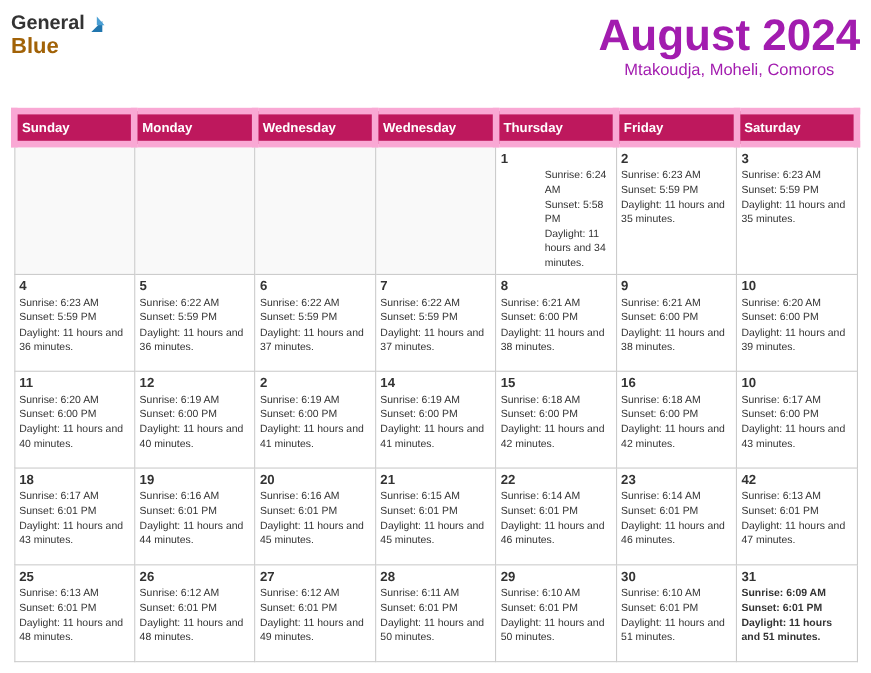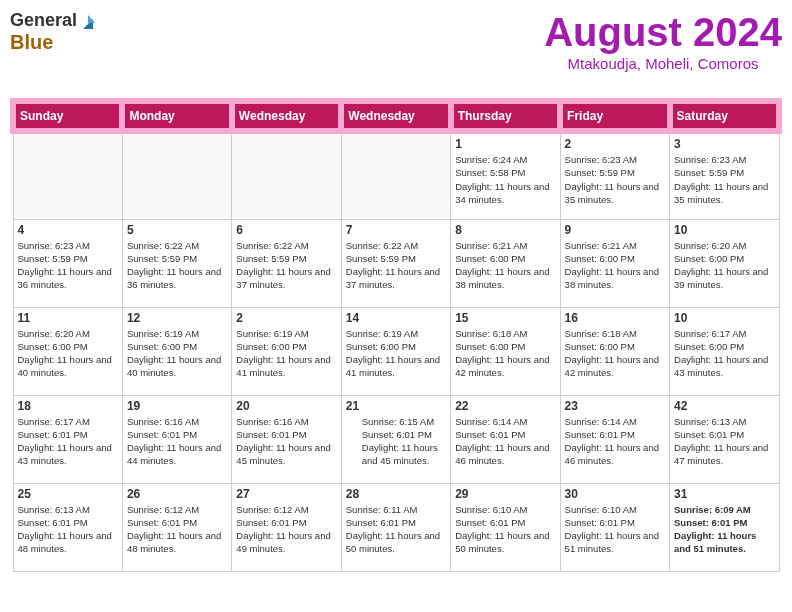--- a/index.html
+++ b/index.html
@@ -111,21 +111,21 @@
       </tr>
   </thead>
   <tbody id="calendar-body">
       <tr>
         <td class="empty"></td>
         <td class="empty"></td>
         <td class="empty"></td>
         <td class="empty"></td>
         <td>
           <div class="day-number">1</div>
-          <div class="cell-info" style="white-space: pre-line;">Sunrise: 6:24 AM
+          <div class="cell-info" style="white-space: pre-line; margin-left: 40px;">Sunrise: 6:24 AM
 Sunset: 5:58 PM
 Daylight: 11 hours and 34 minutes.</div>
         </td>
         <td>
           <div class="day-number">2</div>
           <div class="cell-info" style="white-space: pre-line;">Sunrise: 6:23 AM
 Sunset: 5:59 PM
 Daylight: 11 hours and 35 minutes.</div>
         </td>
         <td>
@@ -237,21 +237,21 @@
 Daylight: 11 hours and 44 minutes.</div>
         </td>
         <td>
           <div class="day-number">20</div>
           <div class="cell-info" style="white-space: pre-line;">Sunrise: 6:16 AM
 Sunset: 6:01 PM
 Daylight: 11 hours and 45 minutes.</div>
         </td>
         <td>
           <div class="day-number">21</div>
-          <div class="cell-info" style="white-space: pre-line; margin-left: 16px;">Sunrise: 6:15 AM
+          <div class="cell-info" style="white-space: pre-line;">Sunrise: 6:15 AM
 Sunset: 6:01 PM
 Daylight: 11 hours and 45 minutes.</div>
         </td>
         <td>
           <div class="day-number">22</div>
           <div class="cell-info" style="white-space: pre-line;">Sunrise: 6:14 AM
 Sunset: 6:01 PM
 Daylight: 11 hours and 46 minutes.</div>
         </td>
         <td>

